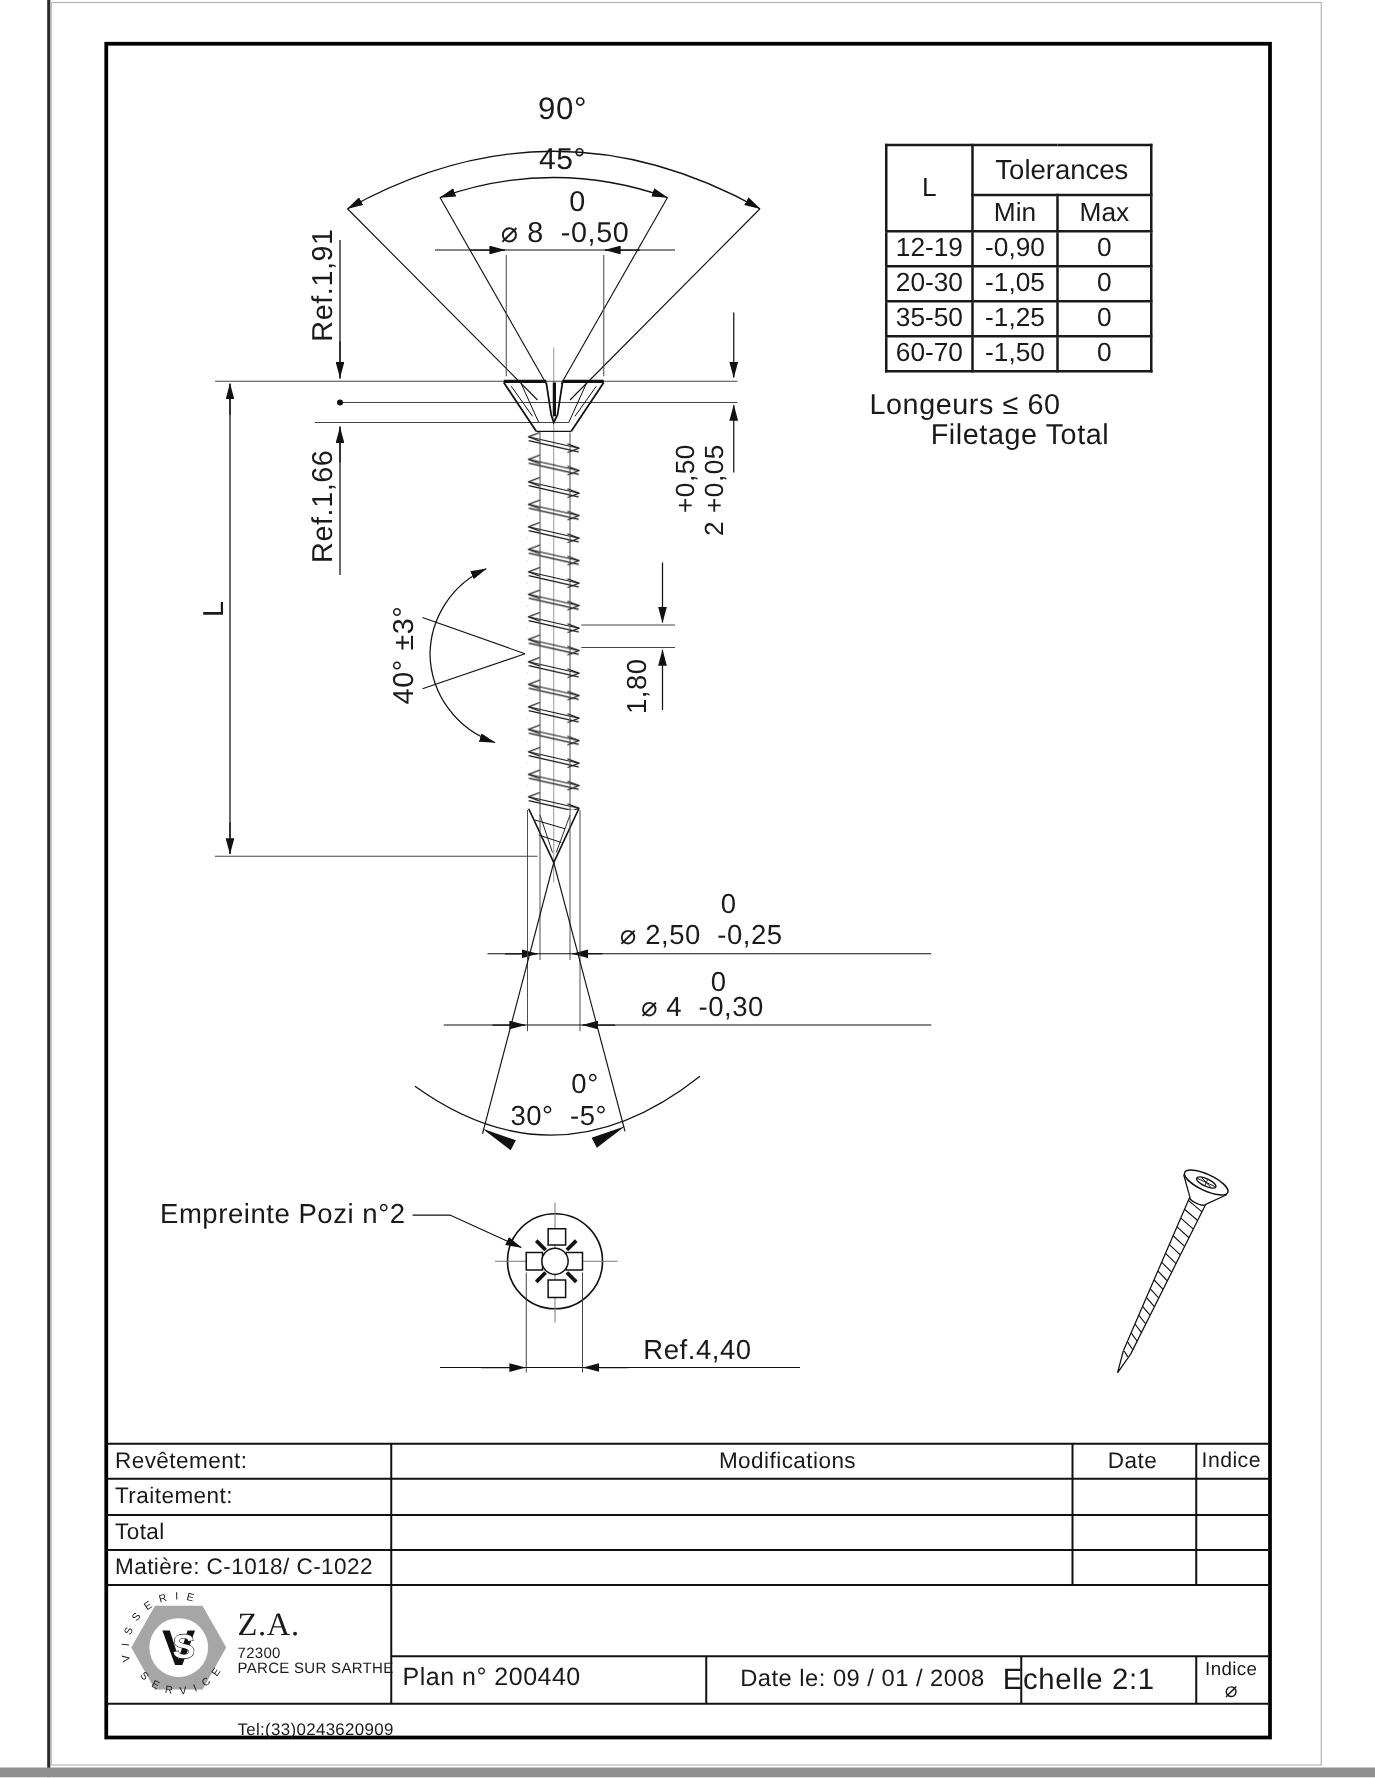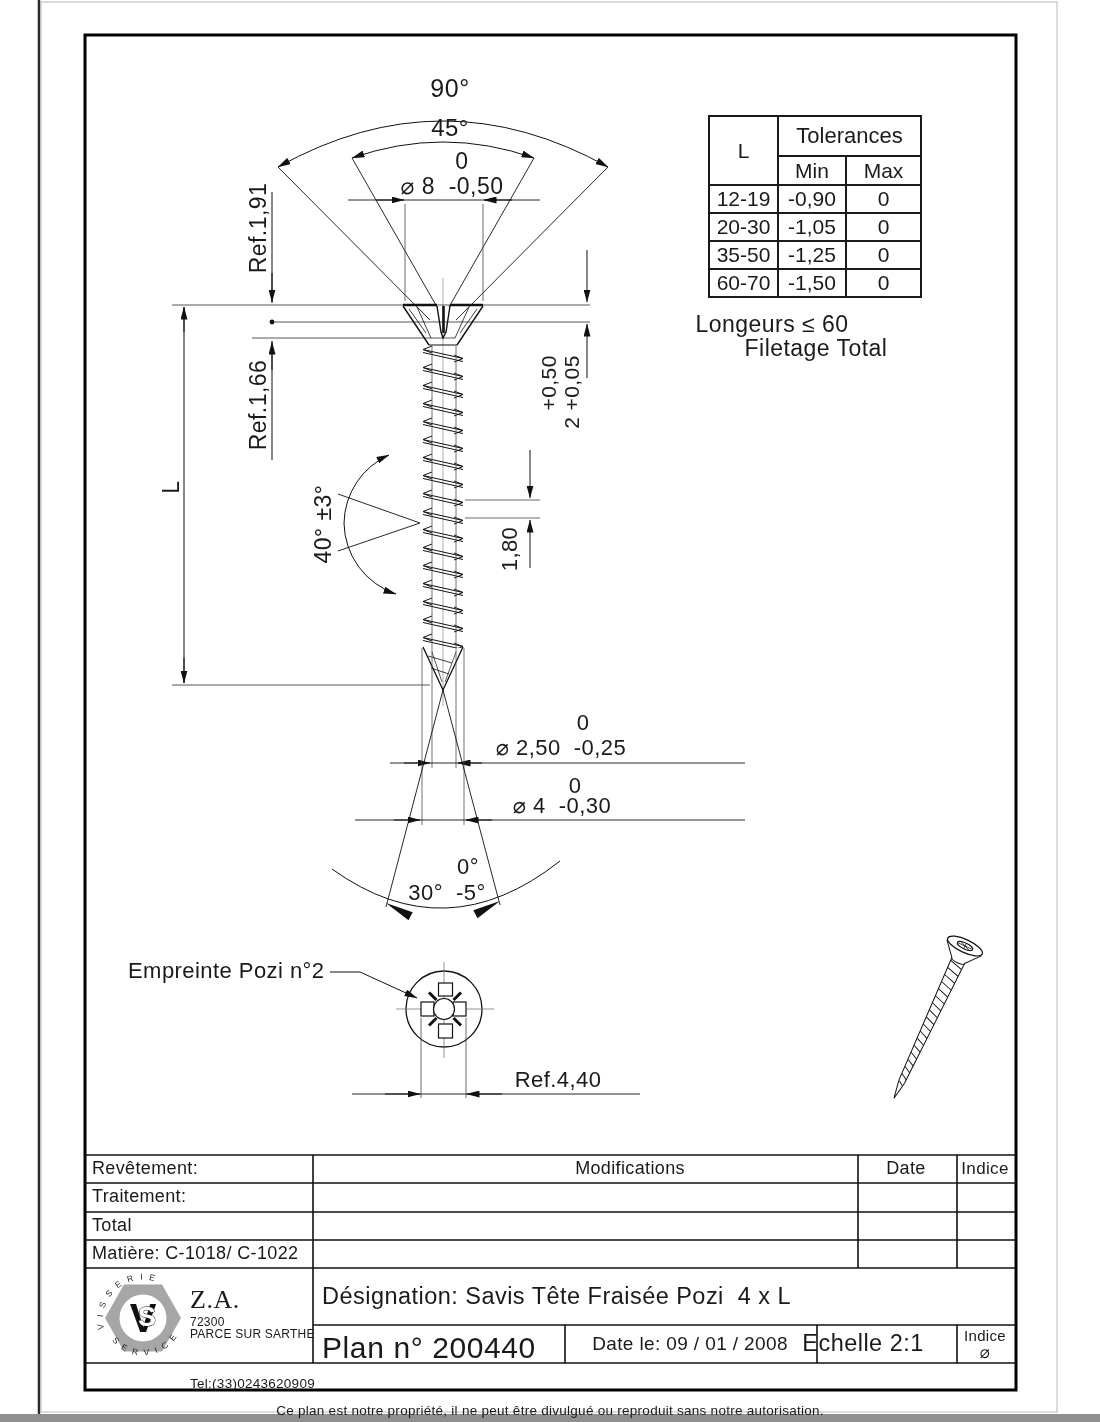--- a/index.html
+++ b/index.html
@@ -267,21 +267,19 @@
   <div class="t s18" style="left:92px;top:1244px">Matière: C-1018/ C-1022</div>
   <div class="t c s18" style="left:630px;top:1169px">Modifications</div>
   <div class="t c s18" style="left:906px;top:1169px">Date</div>
   <div class="t c s17" style="left:985px;top:1169px">Indice</div>
 
   <div class="t s26" style="left:190px;top:1286px">Z.A.</div>
   <div class="t s11" style="left:190px;top:1316px">72300</div>
   <div class="t s11" style="left:190px;top:1328px">PARCE SUR SARTHE</div>
   <div class="t s13" style="left:190px;top:1342px">Tel:(33)0243620909</div>
 
-  <div class="t" style="left:322px;top:1284px;font-size:23.5px">Désignation: Savis Tête Fraisée Pozi  4 x L</div>
-  <div class="t" style="left:322px;top:1332px;font-size:30px">Plan n° 200440</div>
+  <div class="t" style="left:322px;top:1332px;font-size:20px">Plan n° 200440</div>
   <div class="t c" style="left:690px;top:1344px;font-size:19px">Date le: 09 / 01 / 2008</div>
   <div class="t c" style="left:863px;top:1344px;font-size:23.5px">Echelle 2:1</div>
   <div class="t c s15" style="left:985px;top:1336px">Indice</div>
   <div class="t c s17" style="left:985px;top:1353px">⌀</div>
-  <div class="t c s13" style="left:550px;top:1376px">Ce plan est notre propriété, il ne peut être divulgué ou reproduit sans notre autorisation.</div>
 
 </div>
 
 </body></html>

